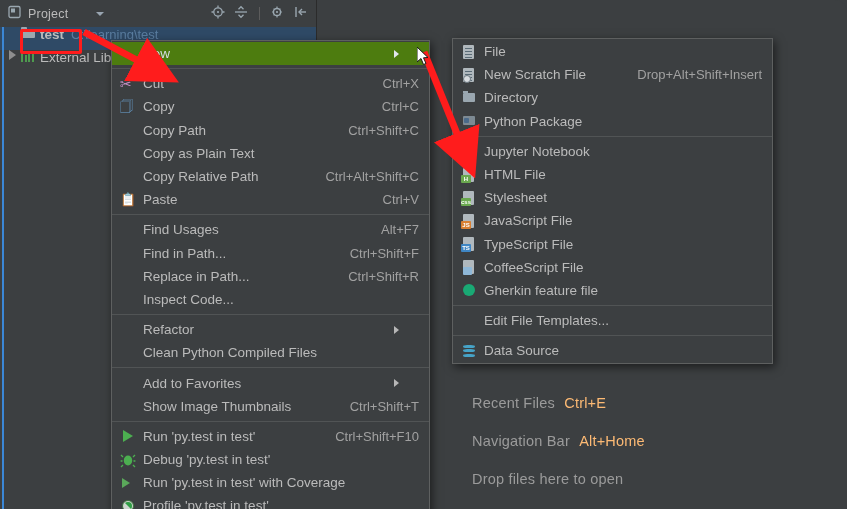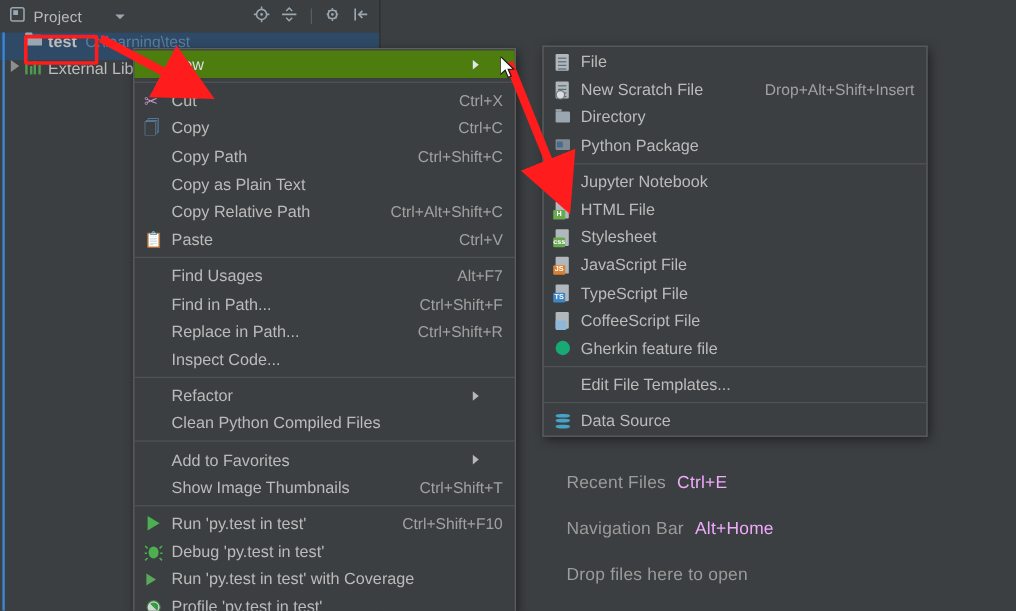--- a/index.html
+++ b/index.html
@@ -181,21 +181,21 @@
     position:absolute;left:2px;top:2px;width:12px;height:12px;
   }
   .i-db i{
     display:block;position:absolute;left:0;width:12px;height:3.2px;
     background:#46a3c7;border-radius:50%/70%;
   }
 
   
   .hints{position:absolute;left:472px;top:395px;width:360px;}
   .hint-row{margin-bottom:22px;font-size:14.5px;color:#9b9b9b;letter-spacing:.2px;}
-  .hint-row .key{color:#f0abfc;margin-left:5px;margin-top:22px;}
+  .hint-row .key{color:#fdba74;margin-left:5px;margin-top:22px;}
 
   
   .anno-box{
     position:absolute;left:20px;top:29px;width:62px;height:25px;
     border:3px solid #ff1c1c;border-radius:2px;box-sizing:border-box;
     pointer-events:none;
   }
   svg.anno{position:absolute;left:0;top:0;width:847px;height:509px;pointer-events:none;}
 
   .cursor{position:absolute;left:417px;top:47px;pointer-events:none;}

